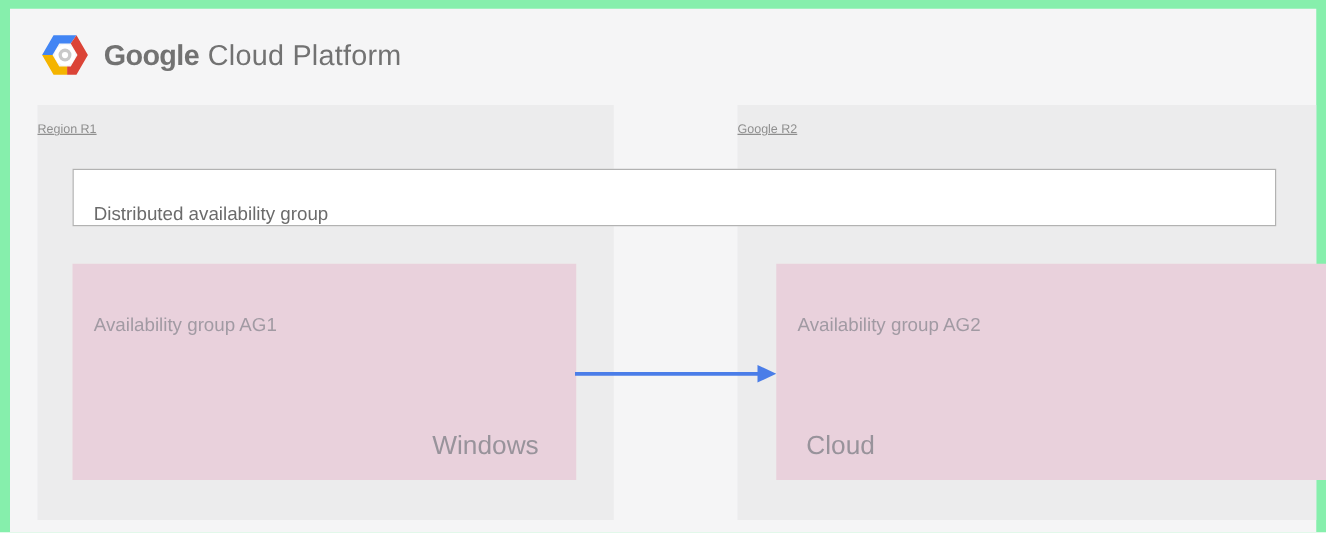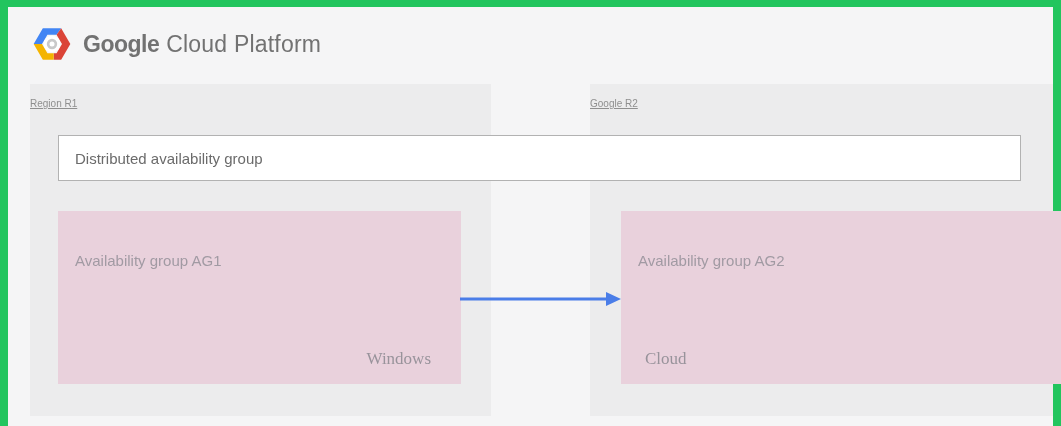--- a/index.html
+++ b/index.html
@@ -5,21 +5,21 @@
   html, body {
     margin: 0;
     padding: 0;
     background: #ffffff;
     font-family: "Liberation Sans", sans-serif;
   }
   .canvas {
     position: relative;
     width: 1061px;
     height: 426px;
-    background: #22c55e;
+    background: #86efac;
     overflow: hidden;
   }
   .panel {
     position: absolute;
     left: 8px;
     top: 7px;
     width: 1045px;
     height: 419px;
     background: #f5f5f6;
   }
@@ -74,21 +74,21 @@
   
   .distributed-box {
     position: absolute;
     left: 50px;
     top: 128px;
     width: 961px;
     height: 44px;
     background: #ffffff;
     border: 1px solid #b2b2b2;
     display: flex;
-    align-items: center;
+    align-items: flex-end;
   }
   .distributed-label {
     margin-left: 16px;
     font-size: 15px;
     color: #6b6b6b;
   }
   
   .ag-box {
     position: absolute;
     top: 204px;
@@ -101,23 +101,22 @@
     position: absolute;
     left: 17px;
     top: 17px;
     font-size: 15px;
     color: #a19aa3;
     margin-top: 24px;
   }
   .os-label {
     position: absolute;
     bottom: 15px;
-    font-size: 17px;
+    font-size: 21px;
     color: #98939b;
-    font-family: Liberation Serif, serif;
   }
   .os-windows { right: 30px; }
   .os-linux   { left: 24px; }
   
   .arrow {
     position: absolute;
     left: 450px;
     top: 283px;
     width: 165px;
     height: 18px;

